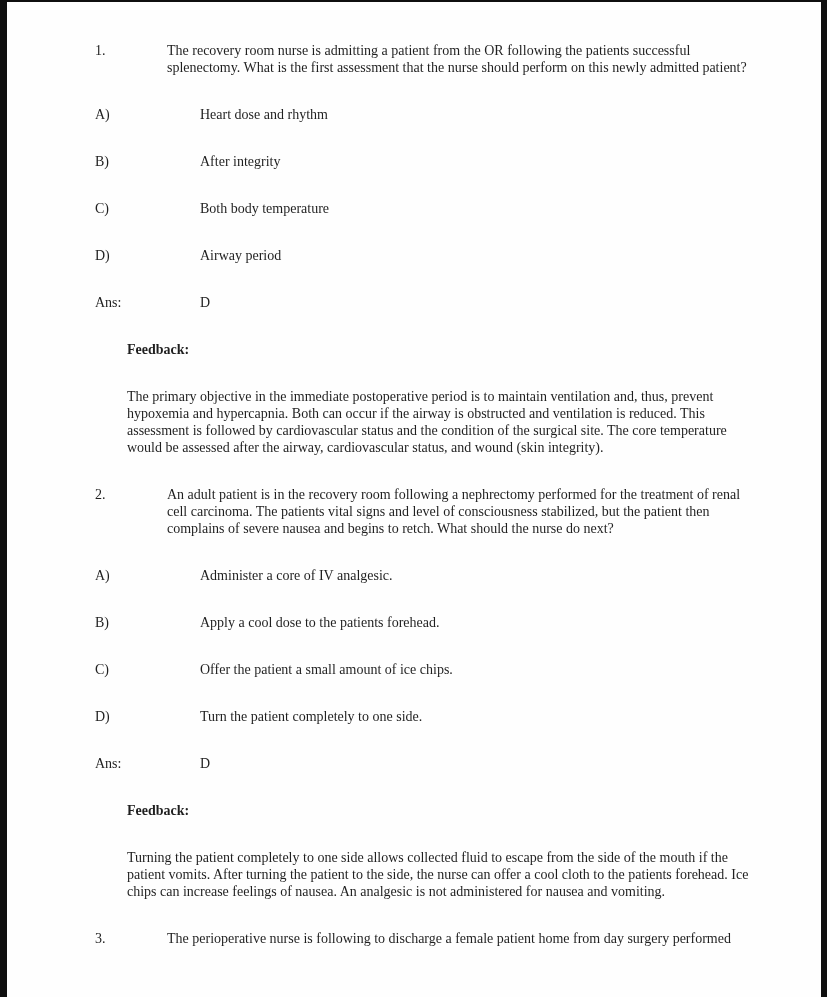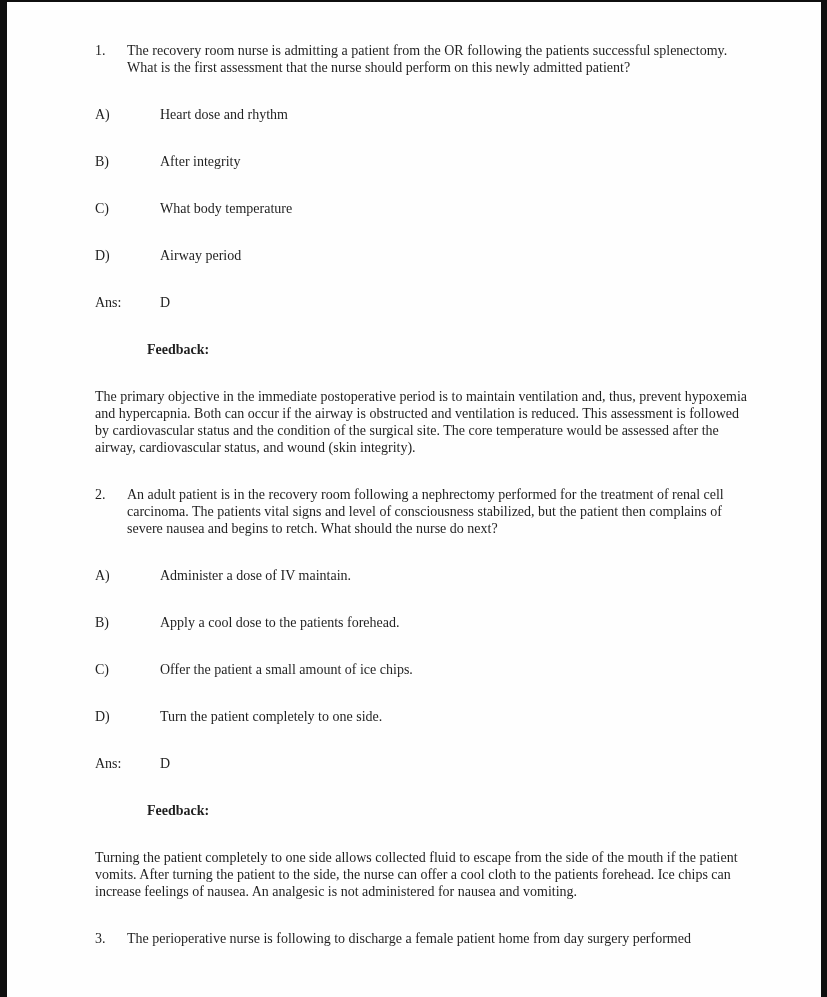--- a/index.html
+++ b/index.html
@@ -24,23 +24,23 @@
     font-size: 14px;
     line-height: 17px;
   }
   section.question { margin-top: 30px; }
   #doc section.question:first-child { margin-top: 0; }
   .row { display: flex; align-items: flex-start; }
   .q-row { margin-top: 0; }
   .opt-row, .ans-row, .fb-label, .fb-text { margin-top: 30px; }
   .col-num { flex: 0 0 32px; width: 32px; }
   .col-letter { flex: 0 0 65px; width: 65px; }
-  .flex-text { flex: 1; }
-  .fb-label { margin-left: 52px; font-weight: bold; }
-  .fb-text { }
+  .flex-text { flex: 1; margin-left: 40px; }
+  .fb-label { margin-left: 32px; font-weight: bold; }
+  .fb-text { margin-left: 32px; }
   .options { }
 </style>
 </head>
 <body>
 
 <div class="page">
   <div id="doc">
   <section class="question">
     <div class="row q-row">
       <span class="col-num">1.</span>
@@ -52,21 +52,21 @@
     <span class="flex-text">Heart dose and rhythm</span>
   </div>
 
   <div class="row opt-row">
     <span class="col-letter">B)</span>
     <span class="flex-text">After integrity</span>
   </div>
 
   <div class="row opt-row">
     <span class="col-letter">C)</span>
-    <span class="flex-text">What body temperature</span>
+    <span class="flex-text">Both body temperature</span>
   </div>
 
   <div class="row opt-row">
     <span class="col-letter">D)</span>
     <span class="flex-text">Airway period</span>
   </div>
 </div>
     <div class="row ans-row">
       <span class="col-letter">Ans:</span>
       <span class="flex-text">D</span>
@@ -76,21 +76,21 @@
   </section>
 
   <section class="question">
     <div class="row q-row">
       <span class="col-num">2.</span>
       <span class="flex-text">An adult patient is in the recovery room following a nephrectomy performed for the treatment of renal cell carcinoma. The patients vital signs and level of consciousness stabilized, but the patient then complains of severe nausea and begins to retch. What should the nurse do next?</span>
     </div>
     <div class="options">
   <div class="row opt-row">
     <span class="col-letter">A)</span>
-    <span class="flex-text">Administer a dose of IV maintain.</span>
+    <span class="flex-text">Administer a core of IV analgesic.</span>
   </div>
 
   <div class="row opt-row">
     <span class="col-letter">B)</span>
     <span class="flex-text">Apply a cool dose to the patients forehead.</span>
   </div>
 
   <div class="row opt-row">
     <span class="col-letter">C)</span>
     <span class="flex-text">Offer the patient a small amount of ice chips.</span>

